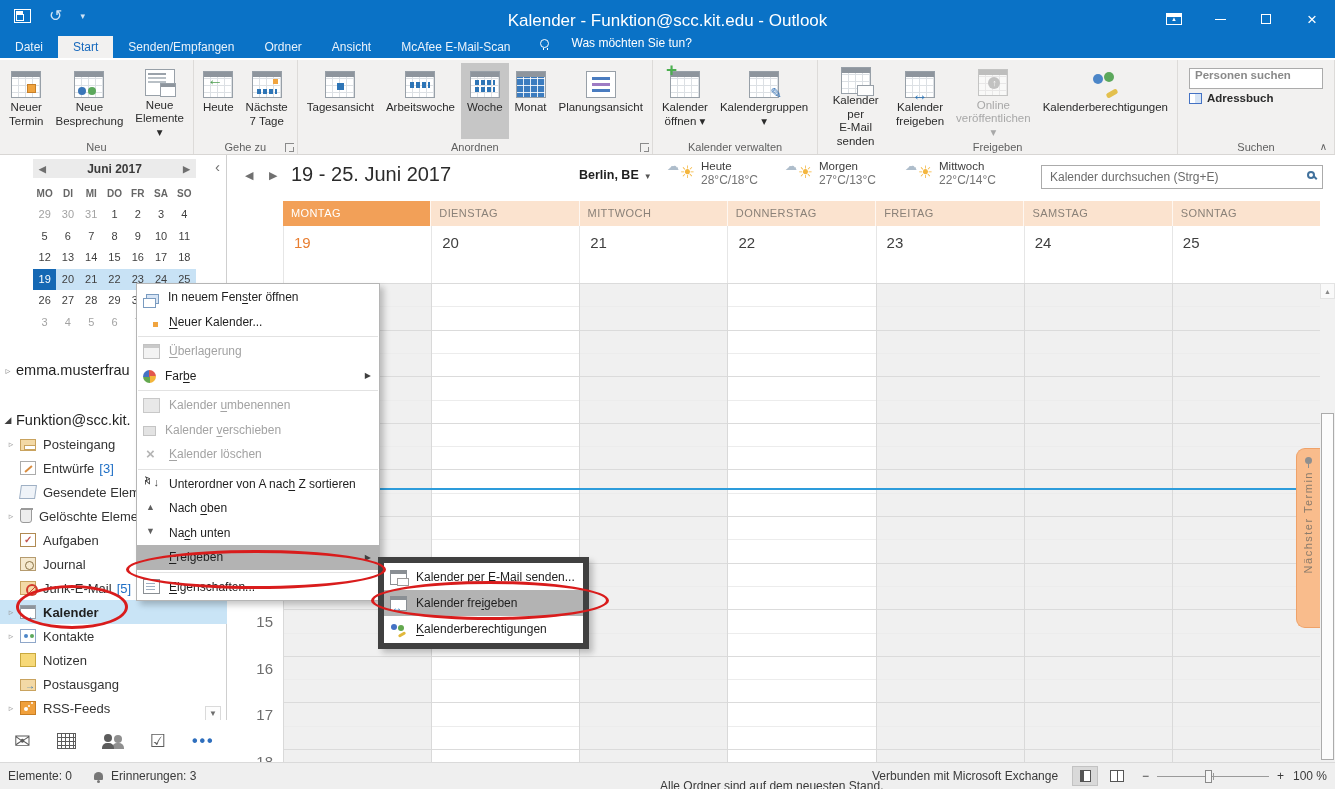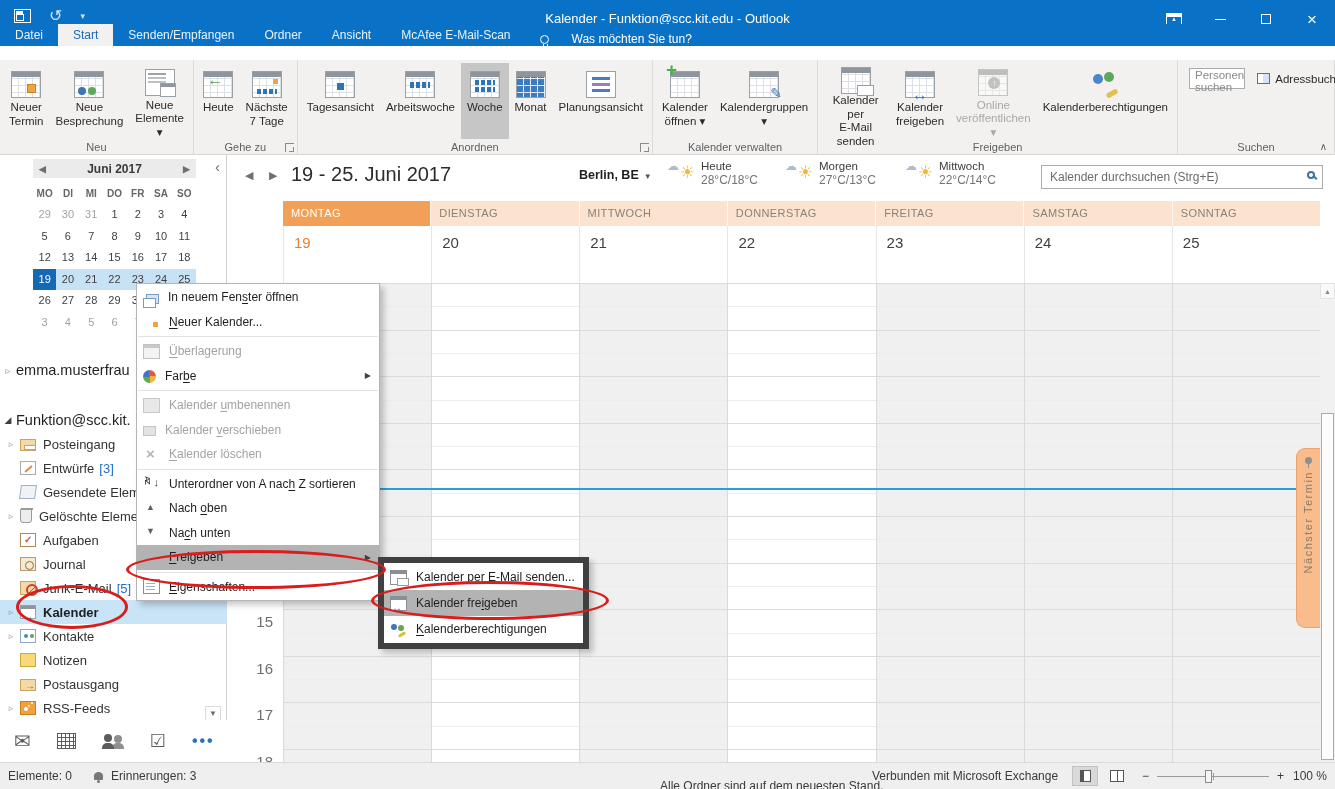--- a/index.html
+++ b/index.html
@@ -8,32 +8,32 @@
   #screen { position:relative; width:1335px; height:789px; background:#fff; overflow:hidden; margin:0 auto; }
 
   
   .titlebar { position:absolute; left:0; top:0; width:100%; height:38px; background:#0A72C6; }
   .qat { position:absolute; left:14px; top:9px; display:flex; align-items:center; gap:18px; }
   .qwin { width:17px; height:14px; border:1px solid #fff; position:relative; }
   .qwin::before { content:""; position:absolute; left:1px; top:1px; right:7px; height:4px; background:#fff; }
   .qwin::after { content:""; position:absolute; left:1px; bottom:1px; width:6px; height:5px; border:1px solid #fff; }
   .undo { color:#cfe3f5; font-size:16px; line-height:14px; }
   .qcaret { color:#cfe3f5; font-size:9px; }
-  .win-title { position:absolute; left:0; top:11px; width:100%; text-align:center; color:#fff; font-size:13px; }
+  .win-title { position:absolute; left:0; top:11px; width:100%; text-align:center; color:#fff; font-size:17px; }
   .winctrls { position:absolute; right:0; top:0; height:38px; display:flex; }
   .wbtn { width:46px; height:38px; display:flex; align-items:center; justify-content:center; color:#fff; }
   .rdisp { width:16px; height:12px; border:1px solid #fff; position:relative; }
   .rdisp::before { content:""; position:absolute; left:0; top:0; right:0; height:3px; background:#fff; }
   .rdisp::after { content:"▲"; position:absolute; left:4px; top:2px; font-size:6px; color:#fff; }
   .minbar { width:11px; height:1px; background:#fff; }
   .maxbox { width:10px; height:10px; border:1px solid #fff; }
   .closex { font-size:17px; line-height:17px; }
 
   
-  .tabrow { position:absolute; left:0; top:24px; width:100%; height:22px; background:#0A72C6; display:flex; align-items:flex-end; }
+  .tabrow { position:absolute; left:0; top:36px; width:100%; height:22px; background:#0A72C6; display:flex; align-items:flex-start; }
   .rtab { padding:0 15px; font-size:12px; line-height:22px; color:#EAF2FA; white-space:nowrap; }
   .rtab.active { background:#F2F1F0; color:#1769BD; }
   .tellme { display:flex; align-items:center; gap:23px; padding:0 14px; color:#fff; font-size:12px; }
   .bulb { width:9px; height:9px; border:1px solid #fff; border-radius:50%; position:relative; }
   .bulb::after { content:""; position:absolute; left:2px; bottom:-3px; width:3px; height:2px; border-left:1px solid #fff; border-right:1px solid #fff; }
 
   
   .ribbon { position:absolute; left:0; top:60px; width:100%; height:95px; background:#F2F1F0; border-bottom:1px solid #D8D6D4; display:flex; }
   .rgroup { position:relative; height:100%; padding:3px 3px 16px 3px; border-right:1px solid #DDDBD9; display:flex; align-items:flex-start; }
   .rgroup-label { position:absolute; left:0; bottom:1px; width:100%; text-align:center; font-size:11px; color:#5F5F5F; }
@@ -70,21 +70,21 @@
       background:linear-gradient(#4A7CC0 0 3px, transparent 3px 6px, #9E7BC4 6px 9px, transparent 9px 12px, #4A7CC0 12px 15px, transparent 15px); }
   .ri-open-cal::before { content:"+"; position:absolute; left:-5px; top:-9px; color:#4CAF50; font-size:19px; font-weight:bold; }
   .ri-cal-groups::after { content:"✎"; position:absolute; right:-4px; bottom:-4px; color:#3A76B8; font-size:14px; }
   .ri-cal-email::after { content:""; position:absolute; right:-4px; bottom:-3px; width:15px; height:9px; background:#FDFDFD; border:1px solid #98A0A8; }
   .ri-cal-share::after { content:"↔"; position:absolute; left:6px; bottom:-5px; color:#2E75B6; font-size:16px; font-weight:bold; }
   .ri-publish { filter:grayscale(1) opacity(.6); }
   .ri-publish::after { content:"↑"; position:absolute; left:9px; top:7px; width:12px; height:12px; border-radius:50%; background:#9B9B9B; color:#fff; font-size:9px; line-height:12px; text-align:center; }
   .ri-cal-perms { border:none; background:none; }
   .ri-cal-perms::before { content:""; position:absolute; left:3px; top:3px; width:10px; height:10px; border-radius:50%; background:#4C86C8; box-shadow:11px -2px 0 #5CA85C; }
   .ri-cal-perms::after { content:""; position:absolute; right:2px; bottom:2px; width:12px; height:5px; border-radius:2px; background:#E3C04E; transform:rotate(-30deg); }
-  .searchgrp { display:flex; flex-direction:row; gap:12px; padding:5px 8px; width:150px; }
+  .searchgrp { display:flex; flex-direction:column; gap:3px; padding:5px 8px; width:150px;font-weight:bold; }
   .psearch { width:100%; height:21px; border:1px solid #ABABAB; background:#fff; font-size:11.5px; color:#8A8A8A; padding-left:5px; font-family:"Liberation Sans",sans-serif; }
   .abook { display:flex; align-items:center; gap:5px; font-size:11.5px; color:#2B2B2B; }
   .bk { width:13px; height:11px; border:1px solid #4472C4; background:linear-gradient(90deg,#fff 0 5px,#D6E4F5 5px); }
   .ribcollapse { position:absolute; right:8px; bottom:2px; color:#5F5F5F; font-size:10px; }
 
   
   .sidebar { position:absolute; left:0; top:155px; width:227px; height:565px; background:#fff; border-right:1px solid #CFCFCF; }
   .sb-collapse { position:absolute; right:6px; top:3px; color:#707070; font-size:15px; }
   .mc { position:absolute; left:0; top:4px; width:227px; }
   .mc-head { margin-left:33px; width:163px; height:19px; background:#EBEBEB; display:flex; align-items:center; justify-content:space-between; padding:0 6px; font-size:12px; font-weight:bold; color:#3A3A3A; }

